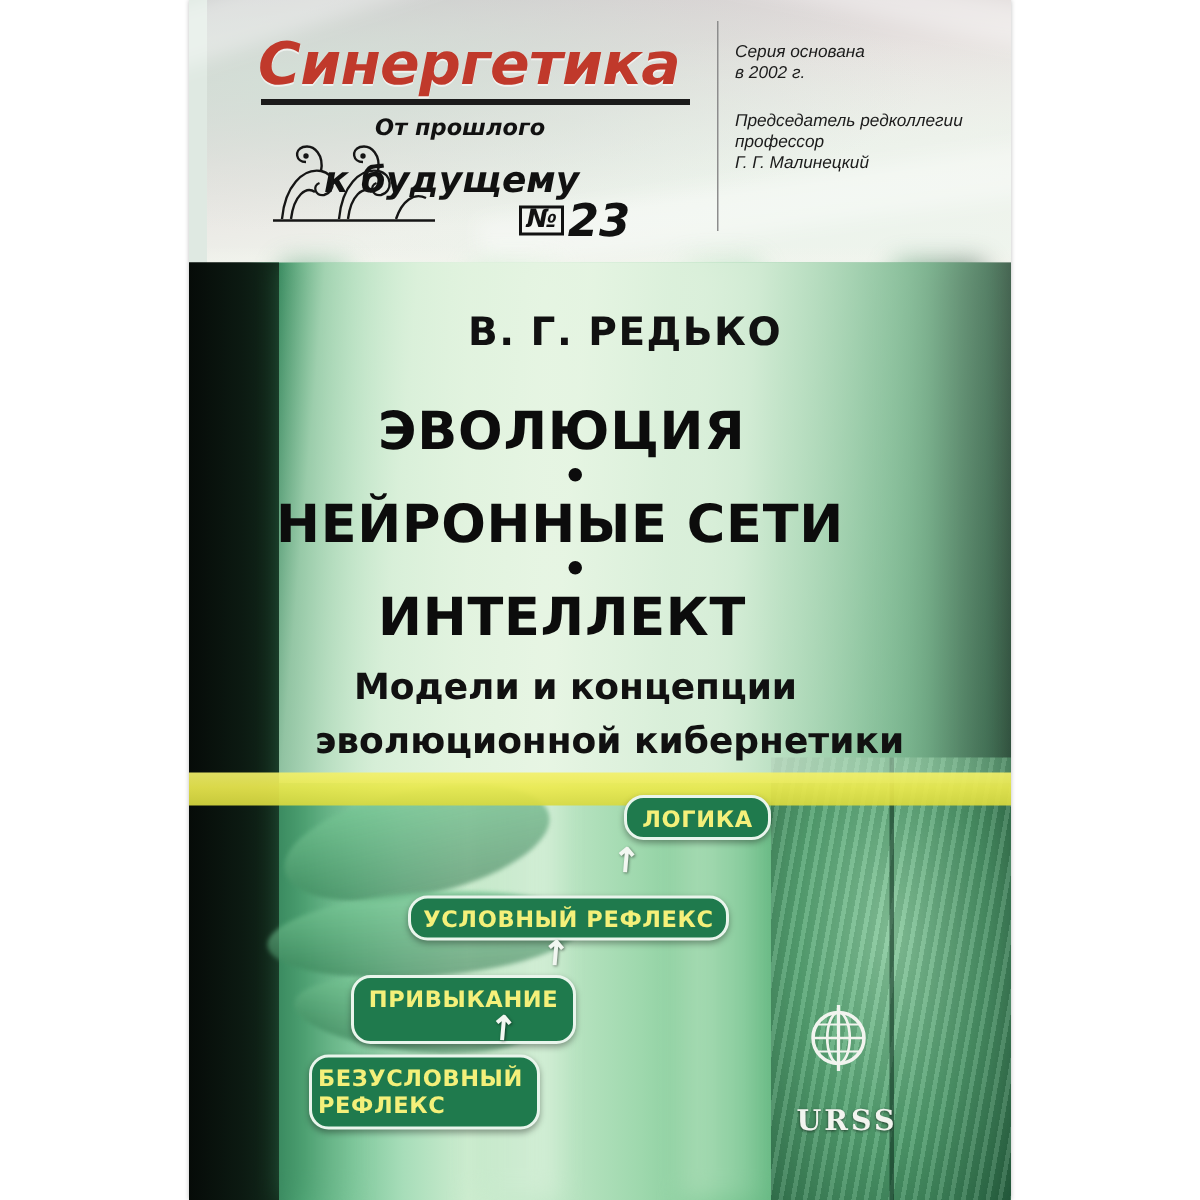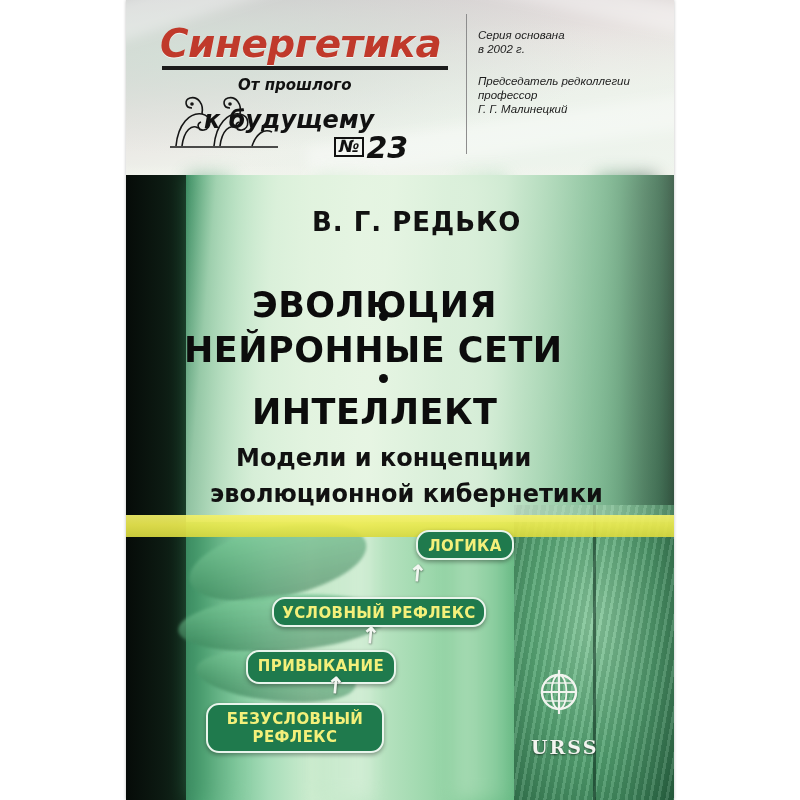--- a/index.html
+++ b/index.html
@@ -30,21 +30,21 @@
     width: 548px;
     height: 800px;
     overflow: hidden;
     background: #dfe9e2;
     box-shadow: 0 0 3px rgba(0,0,0,0.25);
   }
 
   
   #series-band {
     position: absolute;
-    left: 0;
+    left: 12px;
     top: 0;
     width: 548px;
     height: 182px;
     background:
       radial-gradient(ellipse at 12% 30%, rgba(210,225,215,0.85) 0%, rgba(210,225,215,0) 55%),
       radial-gradient(ellipse at 70% 80%, rgba(236,244,236,0.9) 0%, rgba(236,244,236,0) 60%),
       linear-gradient(170deg, #c9c4c8 0%, #d8d2d3 18%, #e7e2e0 40%, #eef0ea 62%, #f4f6f0 100%);
     padding-left: 47px;
   }
   #series-band:after {
@@ -235,21 +235,21 @@
   }
   .maintitle {
     position: absolute;
     font-family: "DejaVu Sans", sans-serif;
     font-weight: bold;
     font-size: 35px;
     letter-spacing: 0.5px;
     color: #0c0c0c;
     white-space: nowrap;
   }
-  #t1 { left: 126px; top: 268px; margin-top: 17px; }
+  #t1 { left: 126px; top: 268px; }
   #t2 { left: 58px;  top: 330px; }
   #t3 { left: 126px; top: 392px; }
 
   .dot {
     position: absolute;
     width: 9px; height: 9px;
     border-radius: 50%;
     background: #0c0c0c;
   }
   #dot1 { left: 253px; top: 312px; }
@@ -278,22 +278,22 @@
     font-size: 15px;
     letter-spacing: 0.4px;
     text-align: center;
     padding: 5px 4px;
     box-sizing: border-box;
     box-shadow: 0 2px 4px rgba(0,0,0,0.35);
     line-height: 18px;
   }
   #box-logic     { left: 290px; top: 530px; width: 98px;  height: 30px; }
   #box-cond      { left: 146px; top: 597px; width: 214px; height: 30px; }
-  #box-habit     { left: 120px; top: 650px; width: 150px; height: 34px; }
-  #box-uncond    { left: 80px;  top: 703px; width: 178px; height: 50px; text-align: center; }
+  #box-habit     { left: 108px; top: 650px; width: 150px; height: 46px; }
+  #box-uncond    { left: 80px;  top: 703px; width: 154px; height: 50px; text-align: left; }
 
   .arrow {
     position: absolute;
     color: #f2f7f1;
     font-size: 22px;
     font-weight: bold;
     transform: rotate(-40deg);
     text-shadow: 0 1px 2px rgba(0,0,0,0.5);
   }
   #ar1 { left: 282px; top: 560px; }

